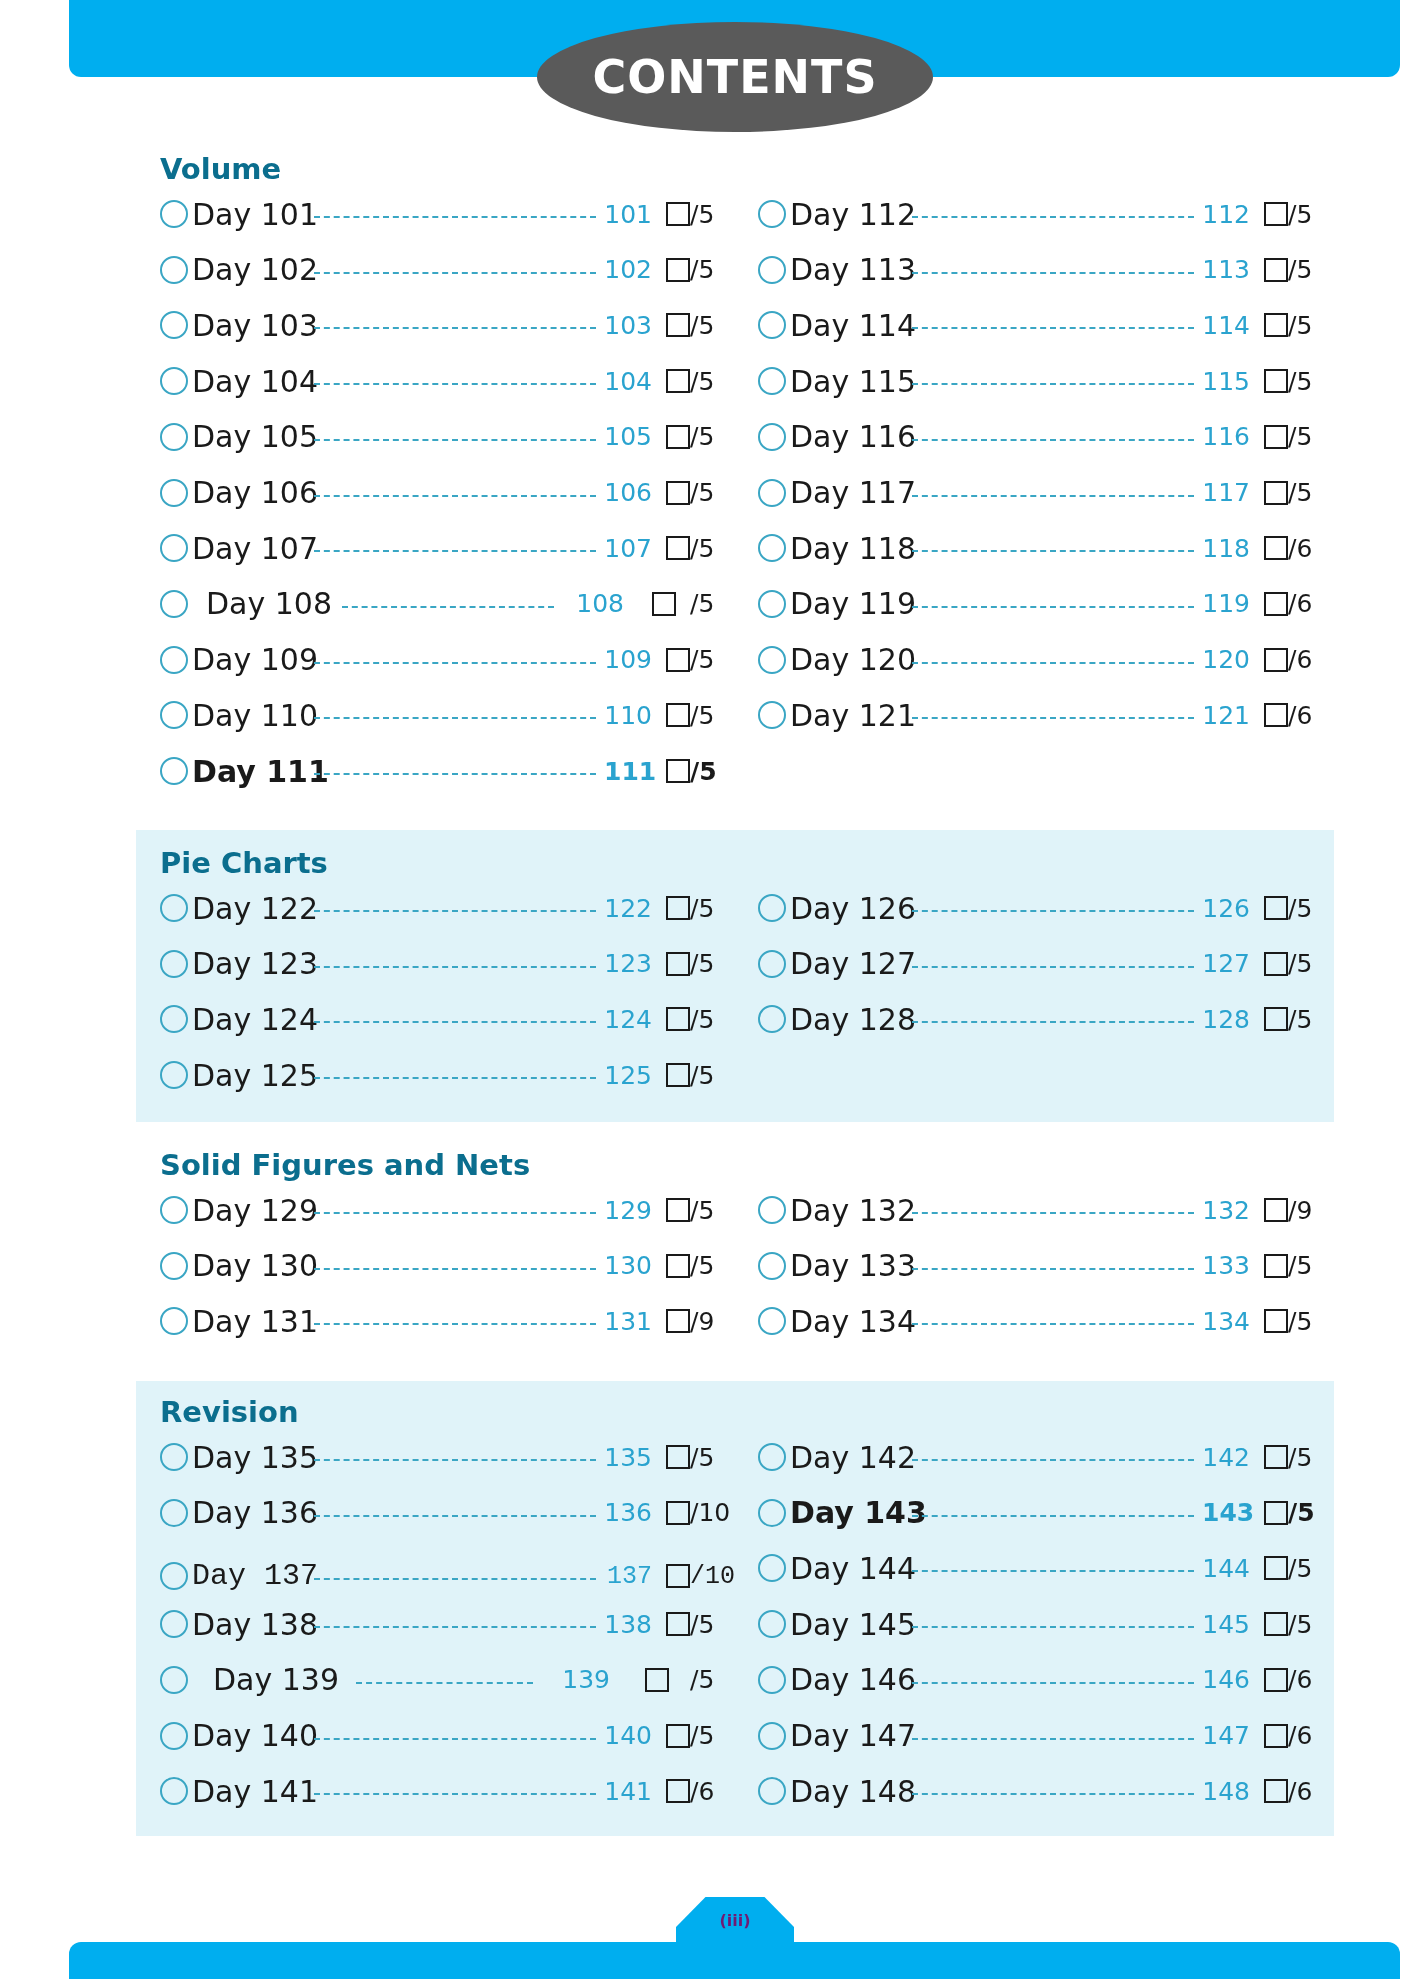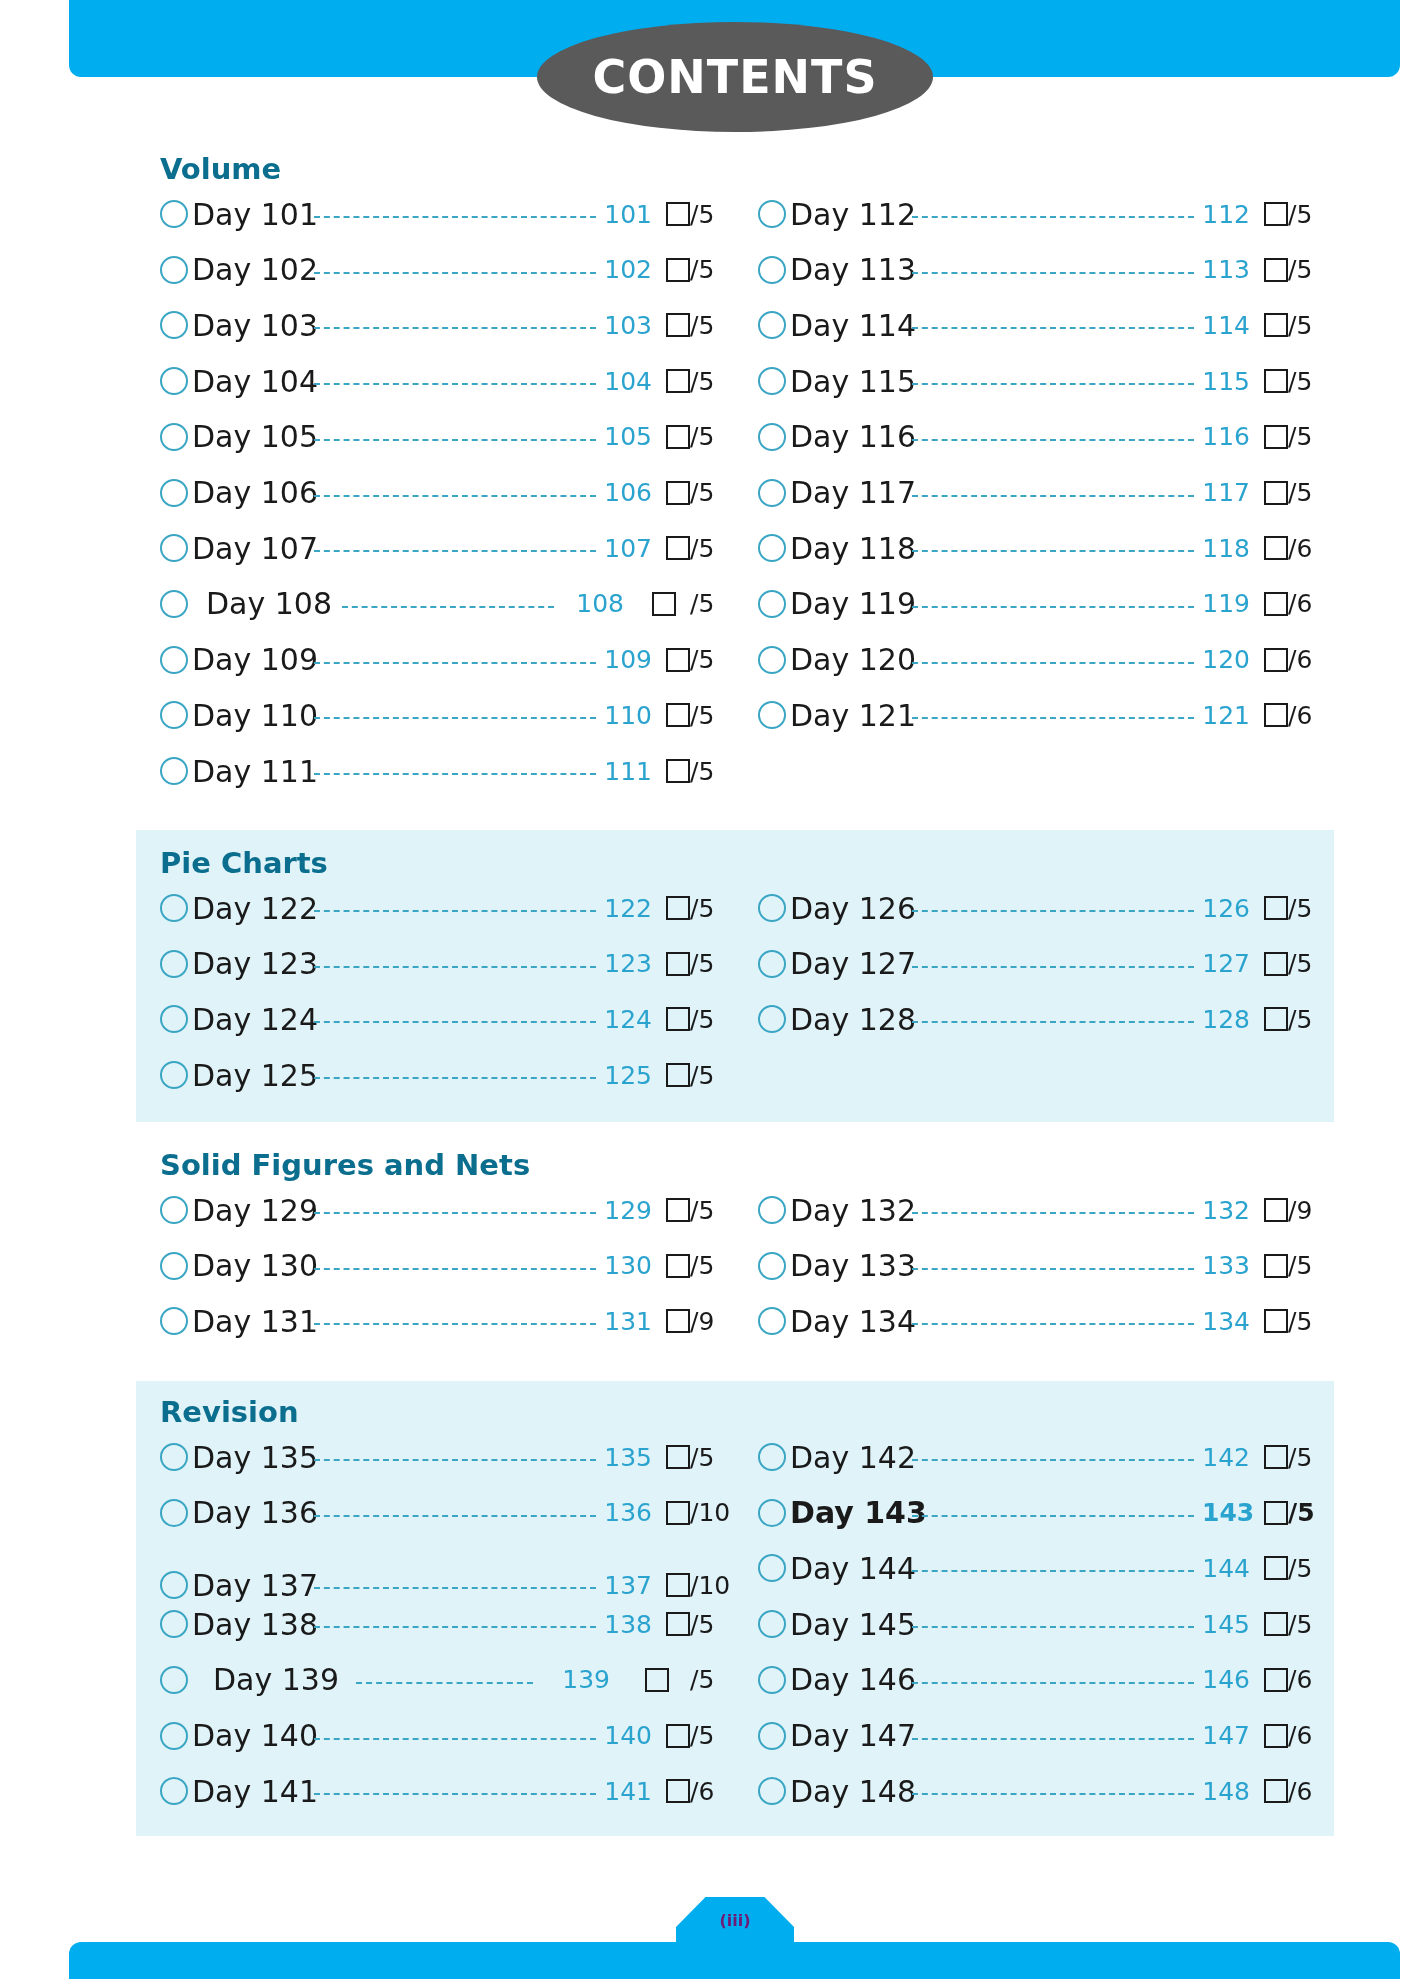--- a/index.html
+++ b/index.html
@@ -112,21 +112,21 @@
         <span class="score-total">/5</span>
       </div>
       <div class="entry" style="top: 501.3px;">
         <span class="radio"></span>
         <span class="day-label">Day 110</span>
         <span class="leader"></span>
         <span class="page-num">110</span>
         <span class="score-box"></span>
         <span class="score-total">/5</span>
       </div>
-      <div class="entry" style="top: 557px;">
+      <div class="entry" style="top: 557px; font-weight: bold;">
         <span class="radio"></span>
         <span class="day-label">Day 111</span>
         <span class="leader"></span>
         <span class="page-num">111</span>
         <span class="score-box"></span>
         <span class="score-total">/5</span>
       </div>
     </div>
     <div class="col" style="left: 622px; top: 52px;">
       <div class="entry" style="top: 0px;">
@@ -341,21 +341,21 @@
         <span class="score-total">/5</span>
       </div>
       <div class="entry" style="top: 55.7px;">
         <span class="radio"></span>
         <span class="day-label">Day 136</span>
         <span class="leader"></span>
         <span class="page-num">136</span>
         <span class="score-box"></span>
         <span class="score-total">/10</span>
       </div>
-      <div class="entry" style="top: 128px;">
+      <div class="entry" style="top: 119px; font-family: Liberation Mono, monospace;">
         <span class="radio"></span>
         <span class="day-label">Day 137</span>
         <span class="leader"></span>
         <span class="page-num">137</span>
         <span class="score-box"></span>
         <span class="score-total">/10</span>
       </div>
       <div class="entry" style="top: 167.1px;">
         <span class="radio"></span>
         <span class="day-label">Day 138</span>

